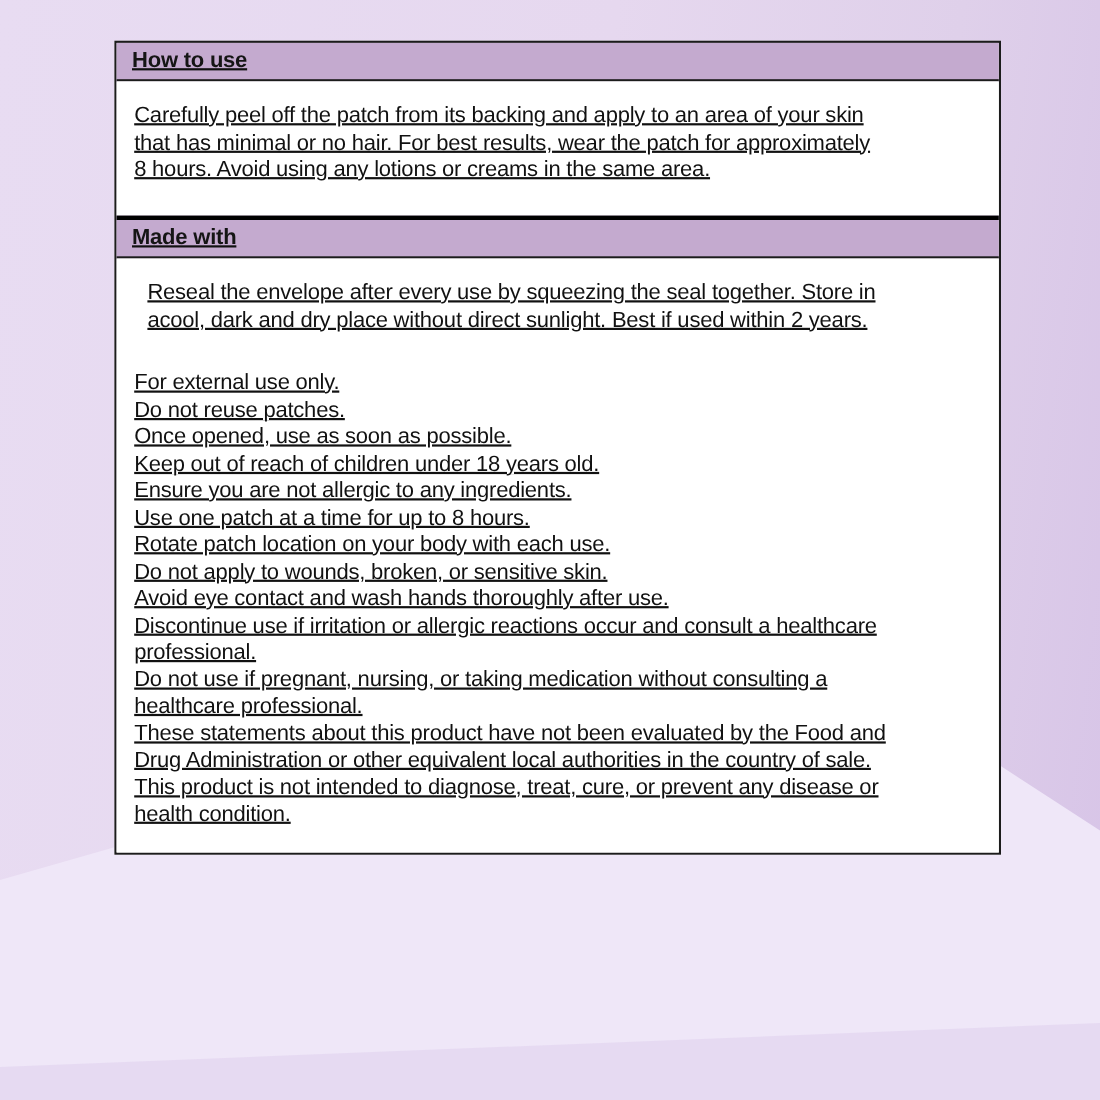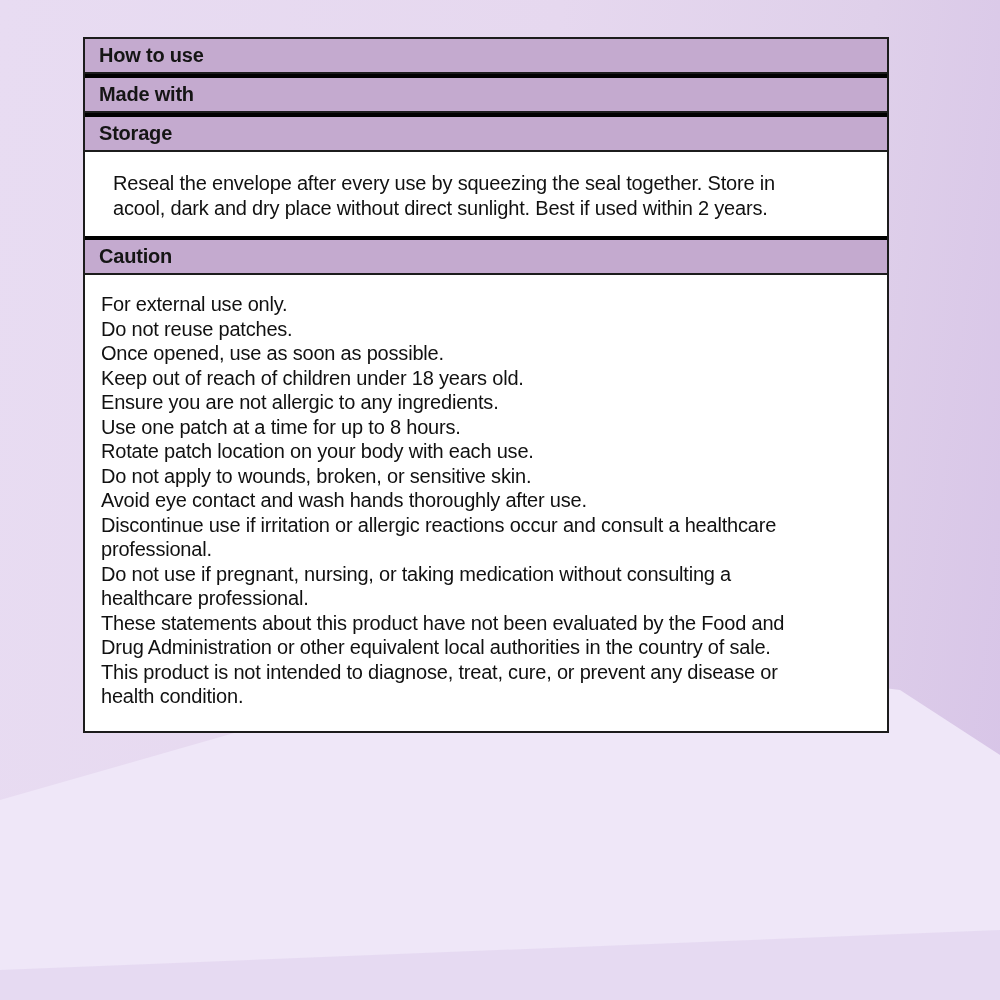--- a/index.html
+++ b/index.html
@@ -17,26 +17,27 @@
     pointer-events: none;
   }
   .bg-wedge2 {
     position: absolute; inset: 0;
     background: rgba(214, 195, 232, 0.35);
     clip-path: polygon(0 97%, 100% 93%, 100% 100%, 0 100%);
     pointer-events: none;
   }
   .panel {
     position: absolute;
-    left: 83px; top: 37px;
+    left: 104px; top: 37px;
     width: 806px;
     box-sizing: border-box;
     background: #ffffff;
     border: 2px solid #1c1c1c;
     color: #111111;
+    text-decoration: underline;
   }
   .sec-header {
     background: #c4aacf;
     border-bottom: 2px solid #1c1c1c;
     height: 33px;
     display: flex;
     align-items: center;
     padding-left: 14px;
     box-sizing: content-box;
   }
@@ -66,34 +67,31 @@
 <body>
 
 <div class="bg-wedge"></div>
 <div class="bg-wedge2"></div>
 
 <div class="panel">
 
   <div class="sec-header">
     <span class="sec-title">How to use</span>
   </div>
+  <div class="sec-body body-how">Carefully peel off the patch from its backing and apply to an area of your skin
+that has minimal or no hair. For best results, wear the patch for approximately
+8 hours. Avoid using any lotions or creams in the same area.</div>
 
   <div class="sec-header mid">
     <span class="sec-title">Made with</span>
   </div>
 
-  <div class="sec-header mid">
-    <span class="sec-title">Storage</span>
-  </div>
   <div class="sec-body body-storage">Reseal the envelope after every use by squeezing the seal together. Store in
 acool, dark and dry place without direct sunlight. Best if used within 2 years.</div>
 
-  <div class="sec-header mid">
-    <span class="sec-title">Caution</span>
-  </div>
   <div class="sec-body body-caution">For external use only.
 Do not reuse patches.
 Once opened, use as soon as possible.
 Keep out of reach of children under 18 years old.
 Ensure you are not allergic to any ingredients.
 Use one patch at a time for up to 8 hours.
 Rotate patch location on your body with each use.
 Do not apply to wounds, broken, or sensitive skin.
 Avoid eye contact and wash hands thoroughly after use.
 Discontinue use if irritation or allergic reactions occur and consult a healthcare

